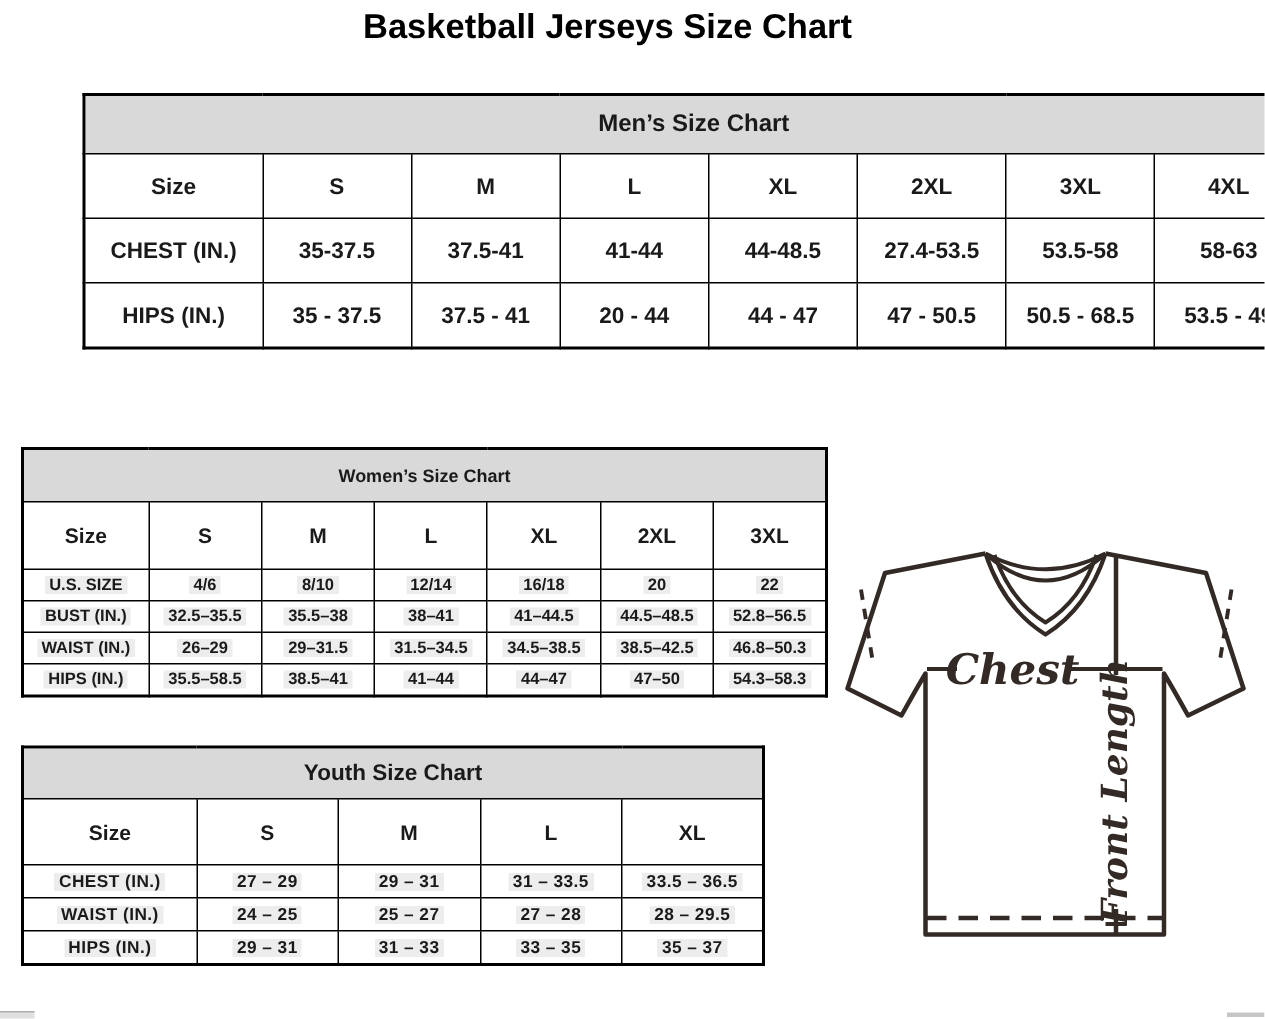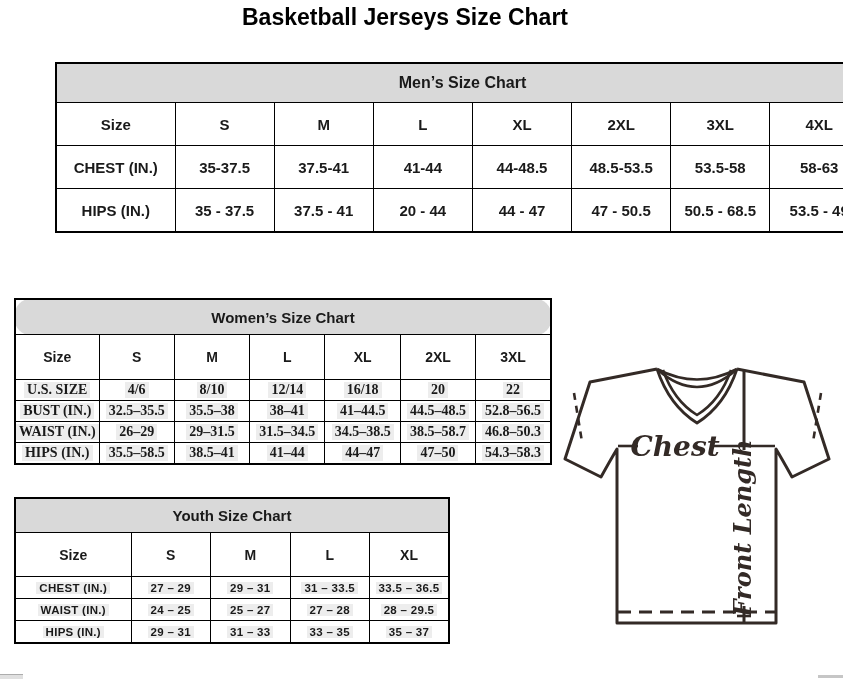--- a/index.html
+++ b/index.html
@@ -20,25 +20,25 @@
   }
   table.t td, table.t th{border:1px solid #000;padding:0;vertical-align:middle;overflow:hidden;white-space:nowrap;}
   tr.title td{background:#d9d9d9;}
   
   .men{left:14px;top:62px;width:815px;margin-left:41px;}
   .men tr.title td{height:38px;font-size:16px;}
   .men tr.head th{height:42px;font-size:15px;}
   .men tr.data th,.men tr.data td{height:42px;font-size:15px;}
   
   .wom{left:14px;top:298px;width:538px;}
-  .wom tr.title td{height:34px;font-size:15px;border-radius:15px;}
+  .wom tr.title td{height:34px;font-size:12px;}
   .wom tr.head th{height:44px;font-size:14px;}
-  .wom tr.data th,.wom tr.data td{height:20px;font-size:14px;font-family:Liberation Serif, serif;}
-  
-  .you{left:14px;top:497px;width:436px;padding-left:44px;}
+  .wom tr.data th,.wom tr.data td{height:20px;font-size:11px;}
+  
+  .you{left:14px;top:497px;width:496px;padding-left:44px;}
   .you tr.title td{height:33px;font-size:15px;}
   .you tr.head th{height:43px;font-size:14px;}
   .you tr.data th,.you tr.data td{height:21px;font-size:11.5px;letter-spacing:.3px;}
   .hl{background:#ededed;padding:0 3px;display:inline-block;}
   
   .jersey{position:absolute;left:554px;top:356px;}
   .dia-text{
     font-family:"DejaVu Serif", serif;font-style:italic;font-weight:bold;
     fill:#332a26;
   }
@@ -75,21 +75,21 @@
     <th>2XL</th>
     <th>3XL</th>
     <th>4XL</th>
   </tr>
   <tr class="data">
     <th>CHEST (IN.)</th>
     <td>35-37.5</td>
     <td>37.5-41</td>
     <td>41-44</td>
     <td>44-48.5</td>
-    <td>48.5-53.5</td>
+    <td>27.4-53.5</td>
     <td>53.5-58</td>
     <td>58-63</td>
   </tr>
   <tr class="data">
     <th>HIPS (IN.)</th>
     <td>35 - 37.5</td>
     <td>37.5 - 41</td>
     <td>20 - 44</td>
     <td>44 - 47</td>
     <td>47 - 50.5</td>
@@ -139,21 +139,21 @@
     <td><span class="hl">41–44.5</span></td>
     <td><span class="hl">44.5–48.5</span></td>
     <td><span class="hl">52.8–56.5</span></td>
   </tr>
   <tr class="data">
     <th><span class="hl">WAIST (IN.)</span></th>
     <td><span class="hl">26–29</span></td>
     <td><span class="hl">29–31.5</span></td>
     <td><span class="hl">31.5–34.5</span></td>
     <td><span class="hl">34.5–38.5</span></td>
-    <td><span class="hl">38.5–58.7</span></td>
+    <td><span class="hl">38.5–42.5</span></td>
     <td><span class="hl">46.8–50.3</span></td>
   </tr>
   <tr class="data">
     <th><span class="hl">HIPS (IN.)</span></th>
     <td><span class="hl">35.5–58.5</span></td>
     <td><span class="hl">38.5–41</span></td>
     <td><span class="hl">41–44</span></td>
     <td><span class="hl">44–47</span></td>
     <td><span class="hl">47–50</span></td>
     <td><span class="hl">54.3–58.3</span></td>

